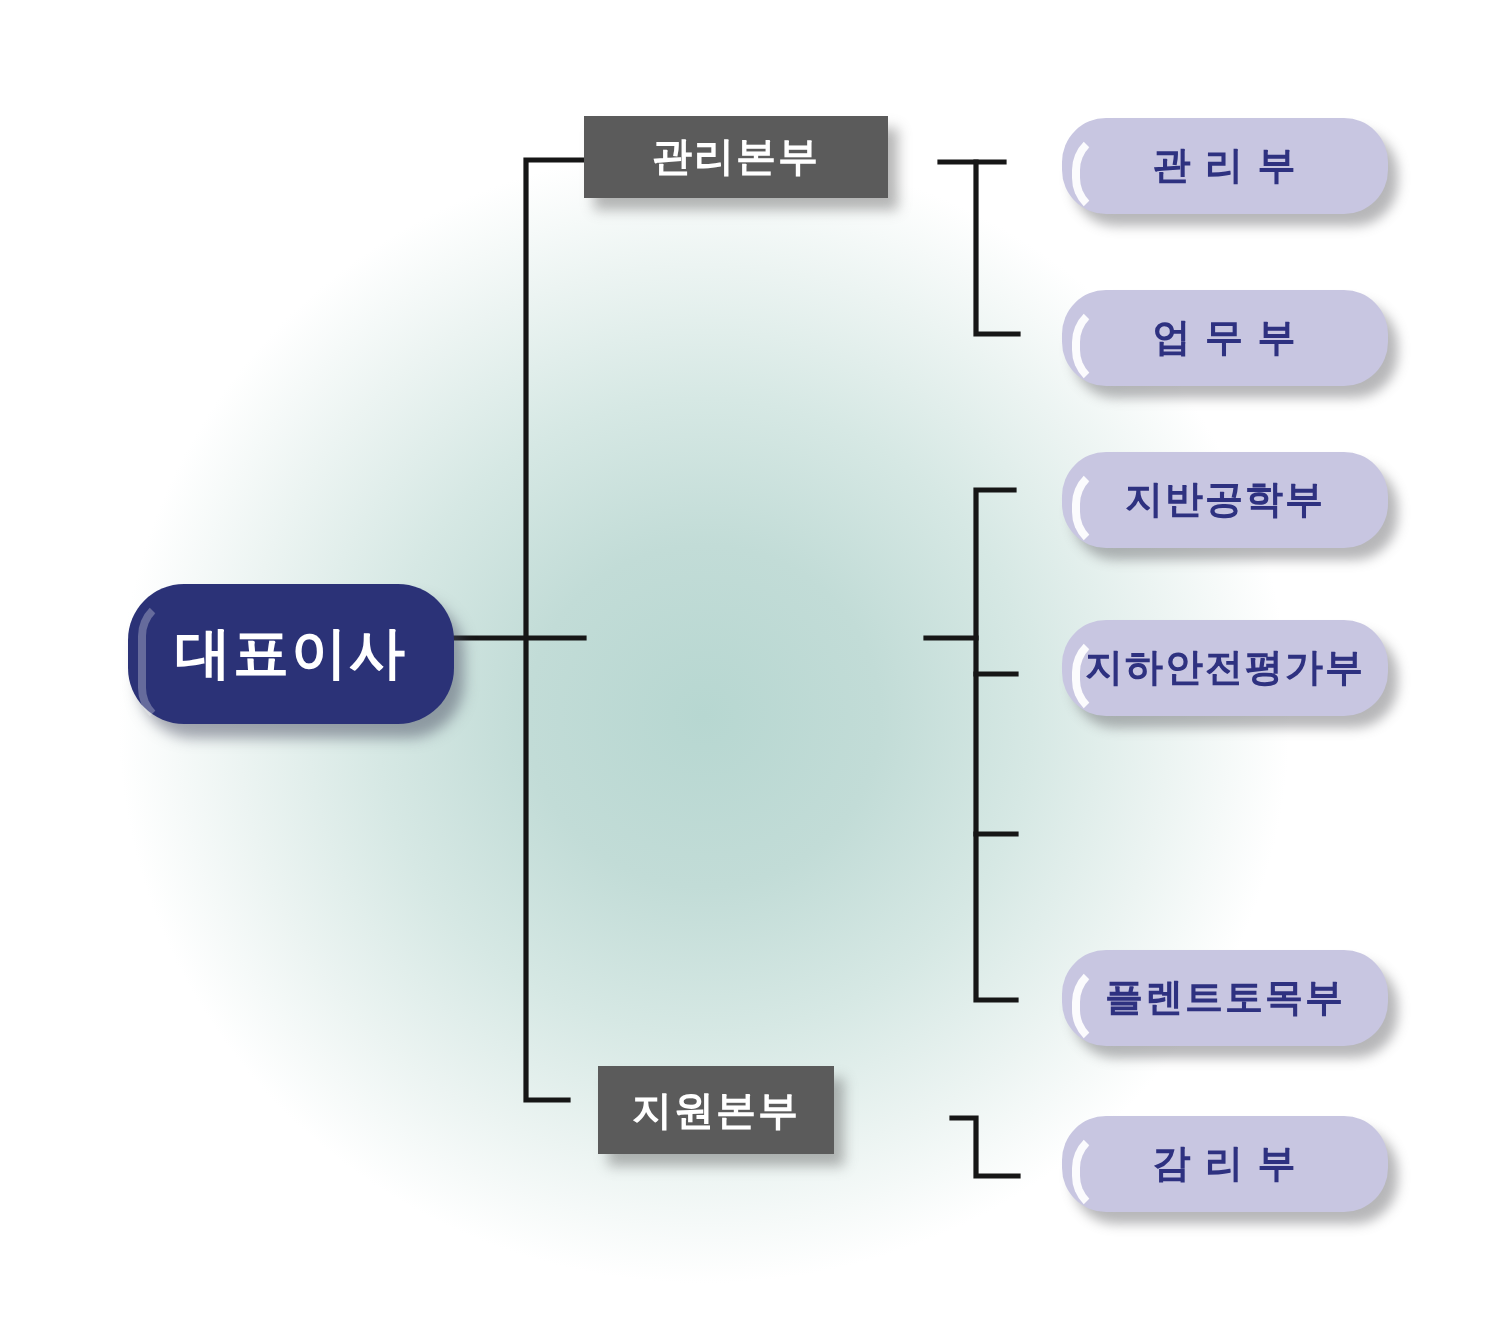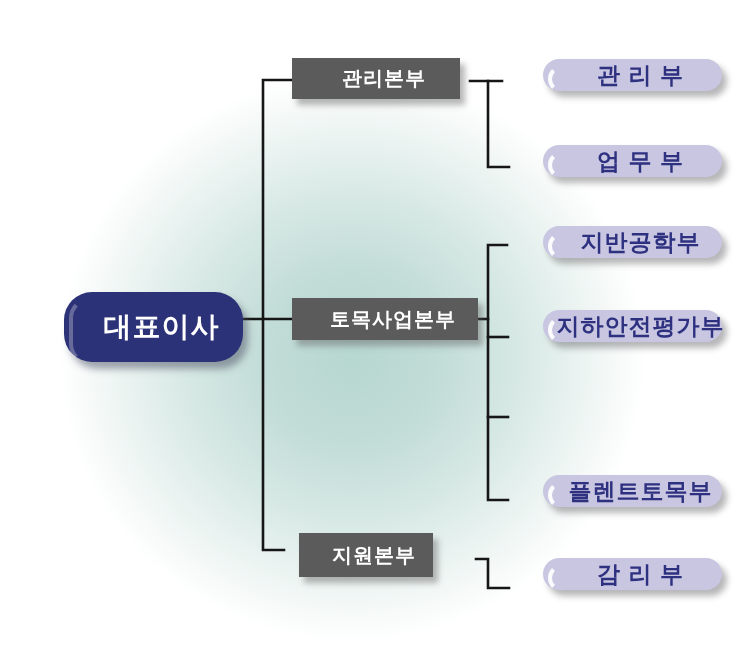--- a/index.html
+++ b/index.html
@@ -16,41 +16,40 @@
       #ecf4f2 74%,
       #ffffff 93%);
   }
   .connectors{position:absolute;left:0;top:0;width:756px;height:667px;}
   .connectors path{fill:none;stroke:var(--line,#161616);stroke-width:2.6;stroke-linecap:square;stroke-linejoin:miter;}
   .node{
     position:absolute;
     display:flex;align-items:center;justify-content:center;
     font-weight:bold;text-align:center;white-space:nowrap;
     letter-spacing:1px;
-    padding-left:16px;
   }
   .ceo{
     left:64px;top:292px;width:163px;height:70px;
     background:var(--navy,#2b3277);
     color:#ffffff;font-size:28px;
     border-radius:28px;
     box-shadow:5px 7px 7px rgba(75,80,100,0.50);
   }
   .hq{
     background:var(--gray,#5b5b5b);
     color:#ffffff;font-size:20px;
     box-shadow:5px 6px 6px rgba(95,95,95,0.45);
   }
   .hq1{left:292px;top:58px;width:152px;height:41px;}
   .hq2{left:292px;top:298px;width:170px;height:42px;}
   .hq3{left:299px;top:533px;width:118px;height:44px;}
   .dept{
-    left:543px;width:163px;height:32px;
+    left:531px;width:163px;height:48px;
     background:var(--lavender,#c8c6e1);
-    color:var(--dept_text,#2e3180);font-size:23px;
+    color:var(--dept_text,#2e3180);font-size:19px;
     border-radius:22px;
     box-shadow:5px 6px 6px rgba(95,95,100,0.45);
   }
   .dept::before, .ceo::before{
     content:"";position:absolute;left:5px;top:6px;
     width:32px;height:calc(100% - 12px);
     border:4px solid transparent;
     border-left-color:rgba(255,255,255,0.92);
     border-radius:20px;
     pointer-events:none;
@@ -82,21 +81,20 @@
     <path d="M507,245 H488 V500 H508"></path>
     <path d="M488,337 H508"></path>
     <path d="M488,417 H508"></path>
 
     <path d="M476,559 H488 V588 H509"></path>
   </svg>
 
   <div class="node ceo">대표이사</div>
 
   <div class="node hq hq1">관리본부</div>
-  <div class="node hq hq2">토목사업본부</div>
   <div class="node hq hq3">지원본부</div>
 
   <div class="node dept d1">관 리 부</div>
   <div class="node dept d2">업 무 부</div>
   <div class="node dept d4">지하안전평가부</div>
   <div class="node dept d3">지반공학부</div>
   <div class="node dept d7">감 리 부</div>
   <div class="node dept d6">플렌트토목부</div>
 
 </div>

